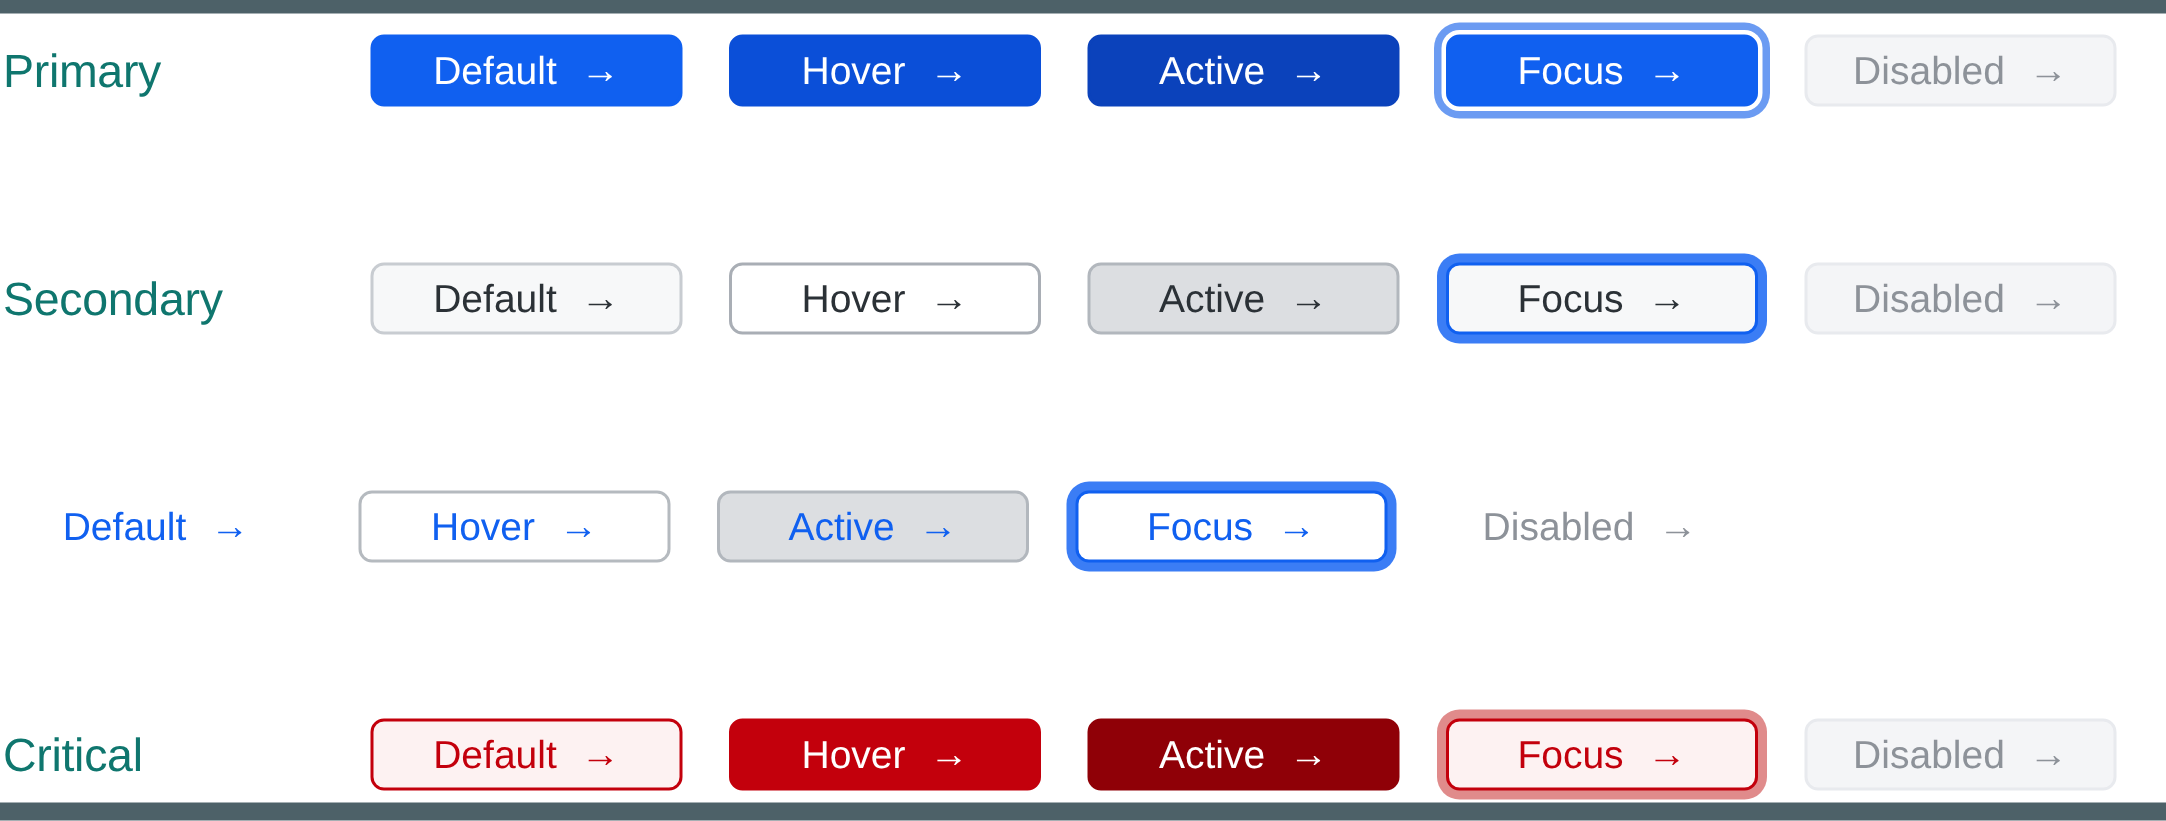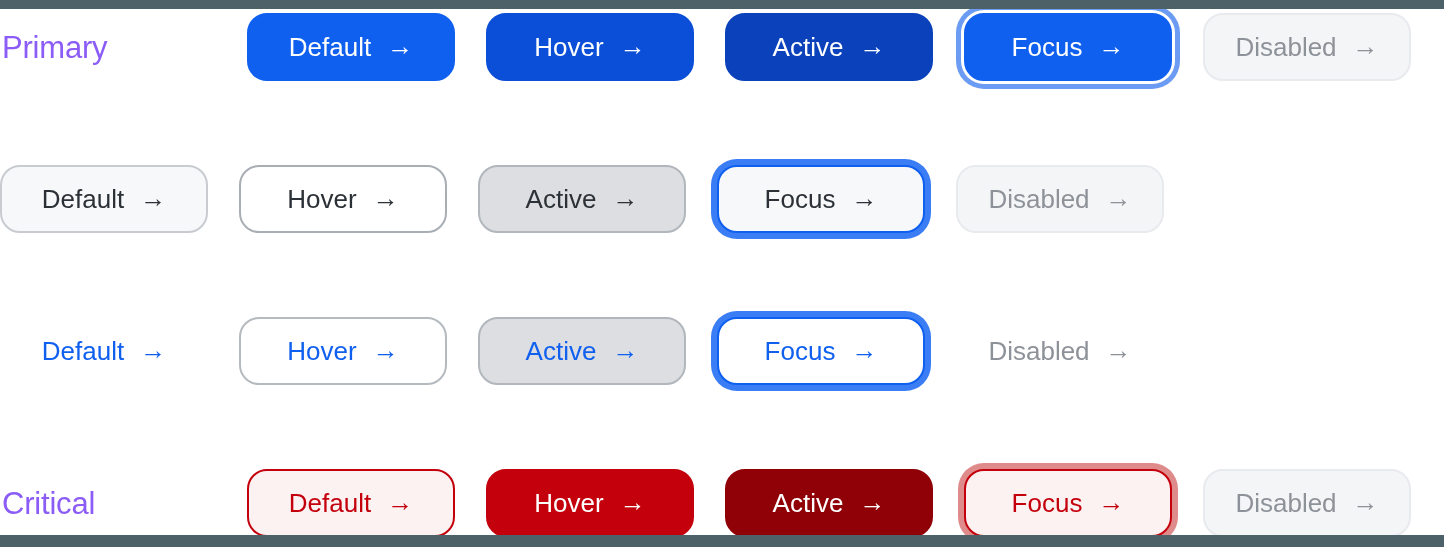--- a/index.html
+++ b/index.html
@@ -44,43 +44,43 @@
   }
   .row-0 { top: 14px; }
   .row-1 { top: 166px; }
   .row-2 { top: 318px; }
   .row-3 { top: 470px; }
 
   .row-label {
     width: 247px;
     flex: 0 0 247px;
     font-size: 31px;
-    color: #8b5cf6;
+    color: #0f766e;
     line-height: 1;
     letter-spacing: -0.2px;
     padding-left: 2px;
     box-sizing: border-box;
   }
 
   .cell {
     flex: 0 0 239px;
     width: 239px;
     height: 66px;
     display: flex;
     align-items: center;
     justify-content: flex-start;
     position: relative;
   }
 
   .btn {
     box-sizing: border-box;
-    height: 68px;
+    height: 48px;
     min-width: 208px;
     padding: 0 26px;
-    border-radius: 20px;
+    border-radius: 9px;
     border: 2px solid transparent;
     display: inline-flex;
     align-items: center;
     justify-content: center;
     gap: 16px;
     font-size: 26px;
     line-height: 1;
     font-family: "Liberation Sans", sans-serif;
     white-space: nowrap;
     background: transparent;
@@ -160,20 +160,21 @@
     </div>
     <div class="cell">
       <button class="btn primary-disabled" disabled="">
         <span>Disabled</span>
         <span class="arrow">→</span>
       </button>
     </div>
   </div>
 
   <div class="row row-1">
+    <div class="row-label">Secondary</div>
     <div class="cell">
       <button class="btn secondary-default">
         <span>Default</span>
         <span class="arrow">→</span>
       </button>
     </div>
     <div class="cell">
       <button class="btn secondary-hover">
         <span>Hover</span>
         <span class="arrow">→</span>

